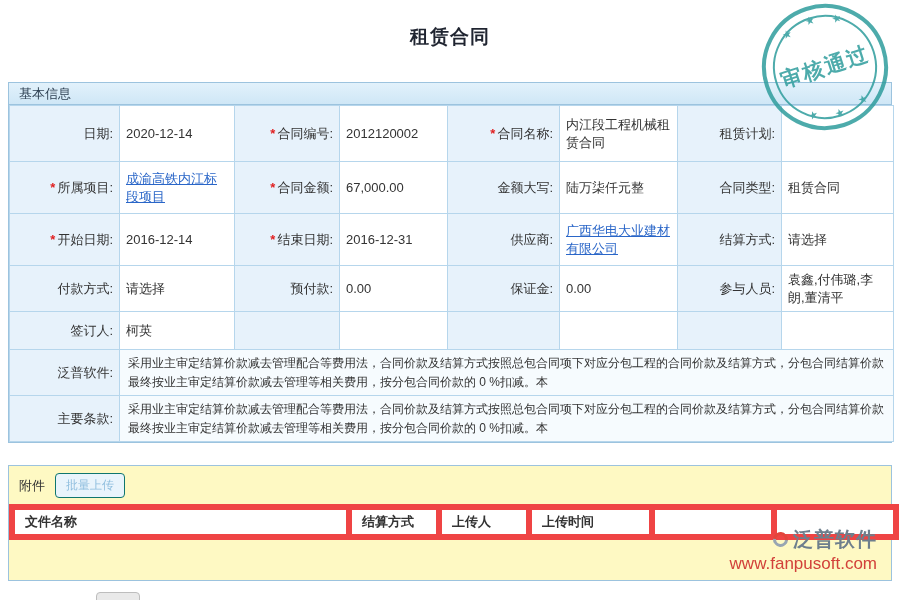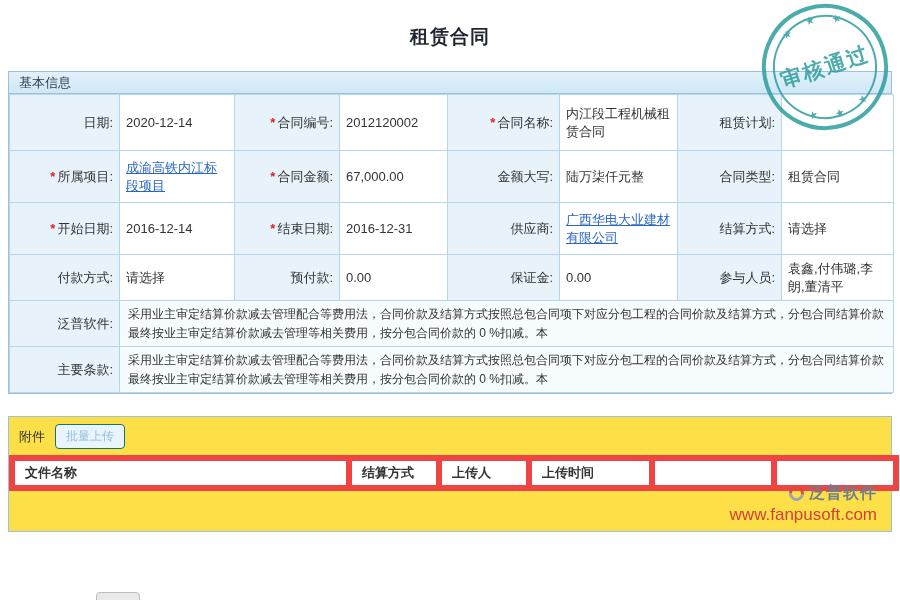--- a/index.html
+++ b/index.html
@@ -7,21 +7,21 @@
   body {
     width:900px; height:600px; position:relative; overflow:hidden;
     background:#ffffff;
     font-family:"Liberation Sans","DejaVu Sans",sans-serif;
     color:#333;
   }
   .title {
     margin:0; padding:24px 0 20px 0; text-align:center;
     font-size:19px; font-weight:bold; color:#1f2430; letter-spacing:1px;
   }
-  .panel { margin:1px 8px; border:1px solid #9cc3de; background:#fde047; }
+  .panel { margin:12px 8px; border:1px solid #9cc3de; background:#fef9c3; }
   .section-header {
     height:22px; line-height:22px; padding-left:10px; font-size:13px; color:#2c3e50;
     background:linear-gradient(#e2f1fb,#cfe7f6); border-bottom:1px solid #9cc3de;
   }
   table.form-table { width:100%; border-collapse:collapse; table-layout:fixed; font-size:13px; }
   table.form-table td { border:1px solid #b6d6ec; padding:2px 6px; vertical-align:middle; word-break:break-all; }
   td.lbl { background:#e7f2fb; text-align:right; color:#333; }
   td.val { background:#ffffff; text-align:left; color:#333; }
   .req { color:#e02020; font-weight:bold; margin-right:2px; }
   tr.wide td.val { background:#f6fbfe; font-size:12px; line-height:1.55; padding:4px 8px; word-break:break-all; }
@@ -57,21 +57,21 @@
   .st4 { bottom:14px; left:32px; } .st5 { bottom:8px; left:58px; } .st6 { bottom:14px; right:32px; }
 
   
   .brand { position:absolute; right:14px; bottom:6px; text-align:right; }
   .brand-row { display:flex; align-items:center; justify-content:flex-end; gap:5px; }
   .brand-icon {
     width:15px; height:15px; border-radius:50%;
     border:3px solid #98a6b2; border-top-color:#e2453c; border-right-color:#e2453c;
     transform:rotate(-40deg); display:inline-block;
   }
-  .brand-name { font-size:16px; font-weight:bold; color:#6e7f8d; letter-spacing:1px; }
+  .brand-name { font-size:20px; font-weight:bold; color:#6e7f8d; letter-spacing:1px; }
   .brand-url { font-size:17px; color:#d2413a; margin-top:1px; }
 
   .cut-btn {
     position:absolute; left:96px; bottom:-9px; width:44px; height:17px;
     background:#e9e9e9; border:1px solid #bdbdbd; border-radius:4px;
   }
 </style>
 </head>
 <body>
 
@@ -136,20 +136,30 @@
         <tr style="height: 46px;">
           <td class="lbl"><span>付款方式:</span></td>
           <td class="val">请选择</td>
           <td class="lbl"><span>预付款:</span></td>
           <td class="val">0.00</td>
           <td class="lbl"><span>保证金:</span></td>
           <td class="val">0.00</td>
           <td class="lbl"><span>参与人员:</span></td>
           <td class="val">袁鑫,付伟璐,李朗,董清平</td>
         </tr>
+        <tr style="height: 38px;">
+          <td class="lbl"><span>签订人:</span></td>
+          <td class="val">柯英</td>
+          <td class="lbl"><span></span></td>
+          <td class="val"></td>
+          <td class="lbl"><span></span></td>
+          <td class="val"></td>
+          <td class="lbl"><span></span></td>
+          <td class="val"></td>
+        </tr>
         <tr class="wide" style="height: 46px;">
           <td class="lbl">泛普软件:</td>
           <td class="val" colspan="7">采用业主审定结算价款减去管理配合等费用法，合同价款及结算方式按照总包合同项下对应分包工程的合同价款及结算方式，分包合同结算价款最终按业主审定结算价款减去管理等相关费用，按分包合同价款的 0 %扣减。本</td>
         </tr>
         <tr class="wide" style="height: 44px;">
           <td class="lbl">主要条款:</td>
           <td class="val" colspan="7">采用业主审定结算价款减去管理配合等费用法，合同价款及结算方式按照总包合同项下对应分包工程的合同价款及结算方式，分包合同结算价款最终按业主审定结算价款减去管理等相关费用，按分包合同价款的 0 %扣减。本</td>
         </tr>
       </tbody>
   </table>

